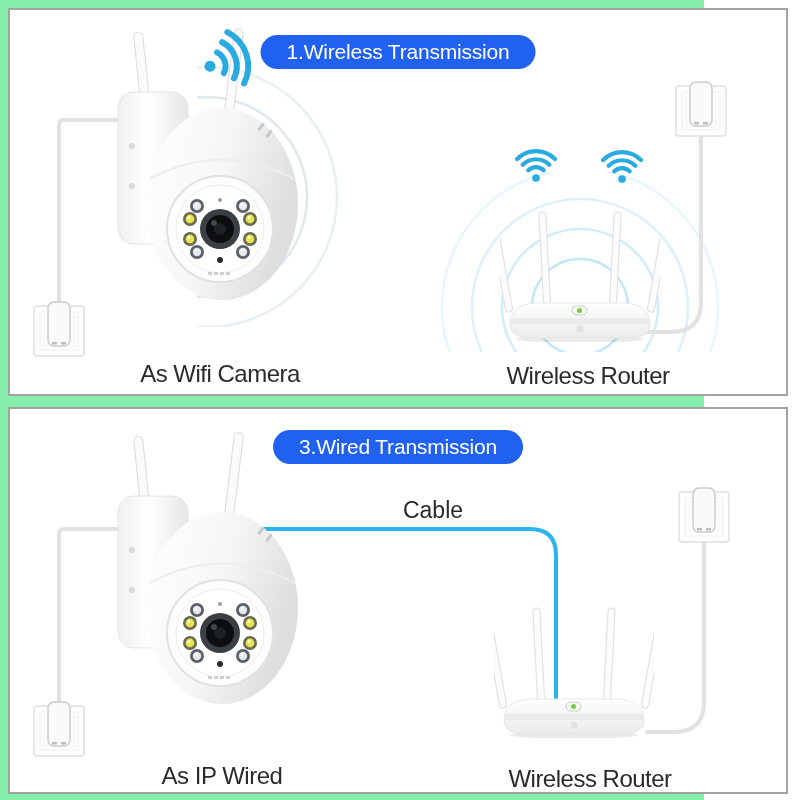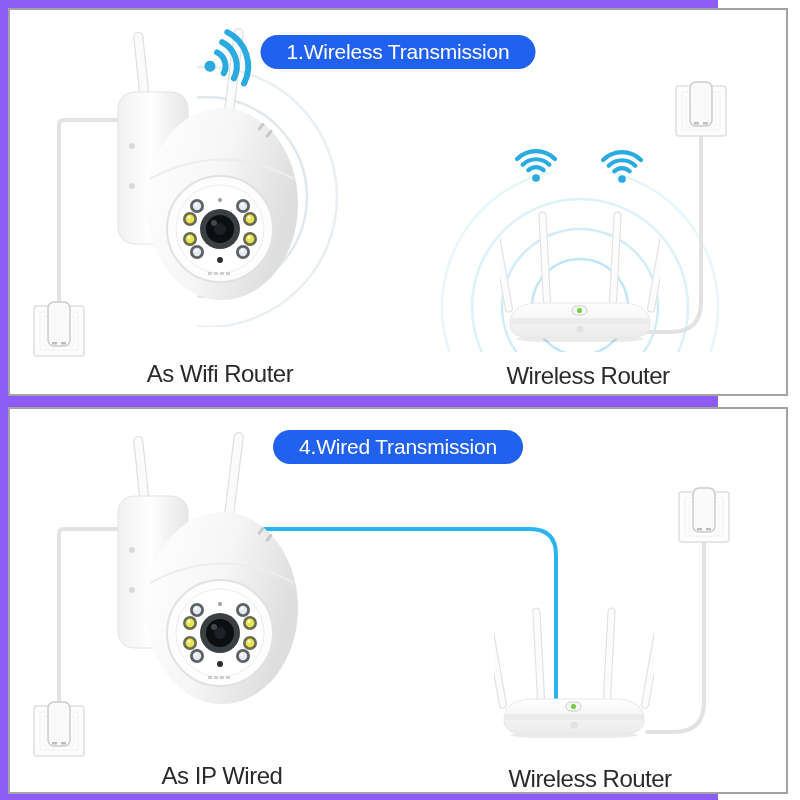--- a/index.html
+++ b/index.html
@@ -1,17 +1,17 @@
 <!DOCTYPE html>
 <html style="--banner_blue: #2161f0; --wifi_blue: #29abe2; --cable_blue: #29b4f0; --ripple_blue: #b9e3f6; --ripple_gray: #ccd9e3; --panel_border: #a3a3a3; --led_green: #7ac943; --label_dark: #2a2a2a;"><head>
 <meta charset="utf-8">
 <style>
   html,body{margin:0;padding:0;background:#fff;width:800px;height:800px;overflow:hidden;
     font-family:"Liberation Sans",sans-serif;}
-  .canvas{position:relative;width:704px;height:800px;background:#8b5cf6;padding-left:14px;}
+  .canvas{position:relative;width:704px;height:800px;background:#86efac;}
   .panel{position:absolute;left:8px;width:780px;border:2px solid var(--panel_border,#a3a3a3);
     background:#fff;box-sizing:border-box;}
   #panel-wireless{top:8px;height:388px;}
   #panel-wired{top:407px;height:387px;}
   .banner{position:absolute;top:0;left:50%;transform:translateX(-50%);height:34px;
     background:var(--banner_blue,#2161f0);color:#fff;border-radius:17px;
     display:inline-flex;align-items:center;padding:0 26px;white-space:nowrap;
     font-size:21px;font-weight:500;letter-spacing:-0.2px;}
   .abs{position:absolute;}
   .device-label{position:absolute;width:300px;text-align:center;color:#2a2a2a;
@@ -189,21 +189,21 @@
         <use href="#sym-wifi"></use>
       </svg>
     <svg class="abs wifi" style="left:591px;top:135px" width="42" height="40" viewBox="0 0 60 56">
         <use href="#sym-wifi"></use>
       </svg>
 
     <div class="banner" style="top:25px">
       <span>1.Wireless Transmission</span>
     </div>
 
-    <div class="device-label" style="left:60px;top:350px">As Wifi Router</div>
+    <div class="device-label" style="left:60px;top:350px">As Wifi Camera</div>
     <div class="device-label" style="left:428px;top:352px">Wireless Router</div>
   </section>
 
   <section class="panel" id="panel-wired">
 
     <svg class="abs" style="left:0;top:0" width="780" height="383" viewBox="0 0 780 383">
       <g fill="none" stroke="#e2e2e2" stroke-width="4" stroke-linecap="round">
         <path d="M112,120 L54,120 Q49,120 49,125 L49,293"></path>
         <path d="M694,119 L694,293 Q694,323 664,323 L637,323"></path>
       </g>
@@ -221,20 +221,21 @@
 
     <svg class="abs" style="left:100px;top:9px" width="190" height="300">
       <use href="#sym-camera"></use>
       </svg>
 
     <svg class="abs" style="left:484px;top:179px" width="160" height="150">
       <use href="#sym-router"></use>
       </svg>
 
     <div class="banner" style="top:21px">
-      <span>4.Wired Transmission</span>
+      <span>3.Wired Transmission</span>
     </div>
 
+    <div class="cable-label" style="left:273px;top:88px">Cable</div>
     <div class="device-label" style="left:62px;top:353px">As IP Wired</div>
     <div class="device-label" style="left:430px;top:356px">Wireless Router</div>
   </section>
 
 </div>
 
 </body></html>

